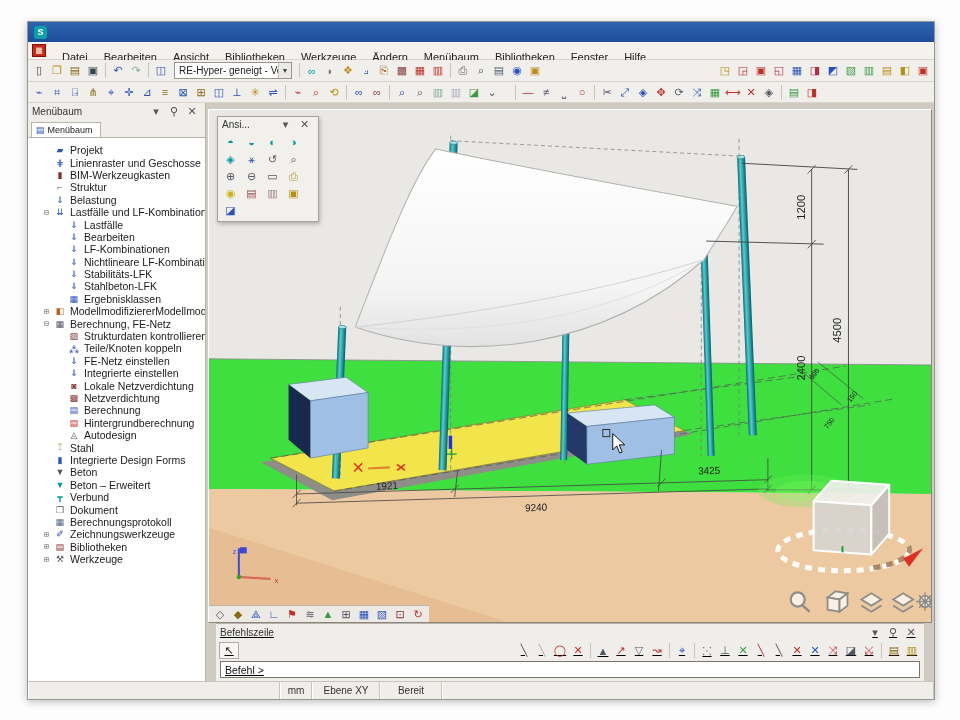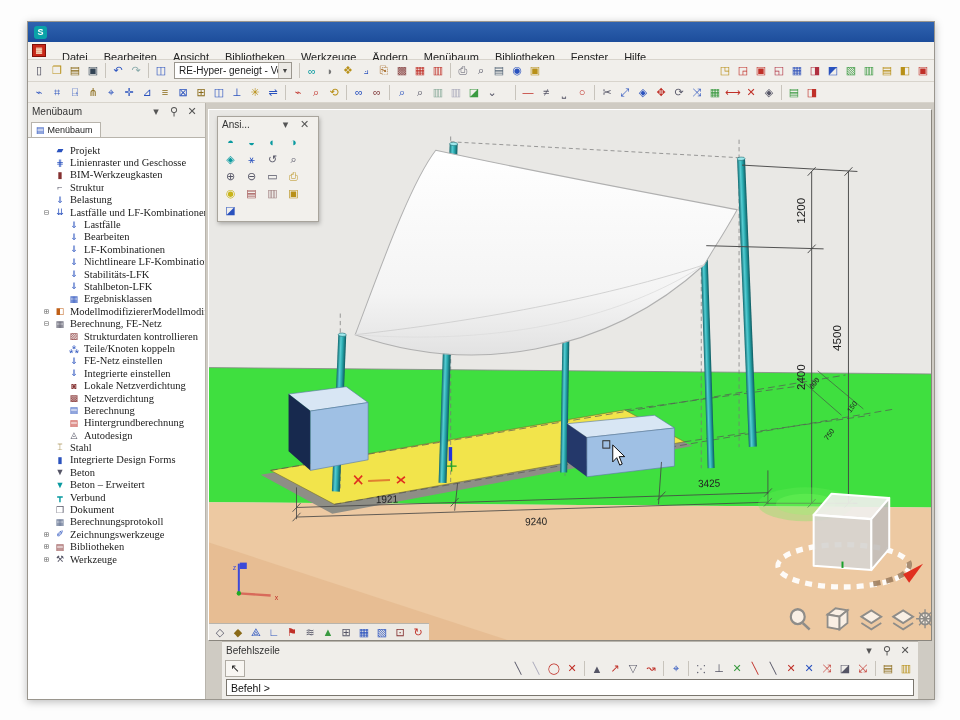--- a/index.html
+++ b/index.html
@@ -34,36 +34,36 @@
   #sidebar{width:178px;background:#f0eeea;border-right:1px solid #b8b4ac;display:flex;flex-direction:column;flex:0 0 auto;}
   .phead{height:17px;display:flex;align-items:center;font-size:10px;color:#333;padding:0 4px;flex:0 0 auto;}
   .phead .ptitle{flex:1;}
   .tabrow{height:18px;border-bottom:1px solid #b8b4ac;display:flex;align-items:flex-end;padding-left:3px;flex:0 0 auto;}
   .tab{background:#fff;border:1px solid #b8b4ac;border-bottom:none;font-size:9px;padding:2px 7px 2px 4px;display:flex;align-items:center;gap:3px;color:#222;}
   .tab .tabico{color:#2a52be;font-size:9px;}
   #treewrap{flex:1;background:#fff;overflow:hidden;padding-top:6px;}
   .trow{height:12.4px;display:flex;align-items:center;font-size:10.5px;color:#1a1a1a;white-space:nowrap;}
   .texp{width:13px;font-size:8px;color:#666;text-align:center;flex:0 0 auto;font-family:"DejaVu Sans Mono",monospace;}
   .tico{width:14px;text-align:center;font-size:9px;flex:0 0 auto;}
-  .tlab{padding-left:3px;overflow:hidden;text-overflow:clip;font-family:Liberation Serif, serif;}
+  .tlab{padding-left:3px;overflow:hidden;text-overflow:clip;}
   
   #rightcol{flex:1;display:flex;flex-direction:column;background:#cfcbc3;min-width:0;}
   #vpouter{flex:1;margin:6px 2px 0 2px;border:1px solid #8a867e;border-top-color:#fff;border-left-color:#fff;
     position:relative;background:#e9e8e5;min-height:0;}
   #scene{position:absolute;inset:0;width:100%;height:100%;}
   
   #palette{position:absolute;left:8px;top:6px;width:102px;background:#f2f0ec;border:1px solid #a8a49c;
     box-shadow:1px 2px 4px rgba(0,0,0,.25);}
   #palette .pgrid{display:flex;flex-wrap:wrap;padding:2px 3px 3px 3px;gap:1px 2px;width:96px;}
   #palette .icon{width:19px;height:16px;}
   
   #vpstrip{position:absolute;left:0;bottom:0;height:17px;background:#edeae5;border-top:1px solid #b8b4ac;
     display:flex;align-items:center;padding:0 2px;}
   
-  #cmdpanel{height:58px;background:#f0eeea;border-top:1px solid #b8b4ac;display:flex;flex-direction:column;flex:0 0 auto;margin:0 16px;}
+  #cmdpanel{height:58px;background:#f0eeea;border-top:1px solid #b8b4ac;display:flex;flex-direction:column;flex:0 0 auto;margin:0 10px;text-decoration:underline;}
   #cmdtools{height:20px;display:flex;align-items:center;padding:0 3px;}
   #cmdtools .cursorbtn{width:20px;height:17px;border:1px solid #b0aca4;background:#f8f6f2;display:flex;align-items:center;justify-content:center;font-size:11px;color:#222;}
   #cmdtools .snaps{margin-left:auto;display:flex;align-items:center;}
   #cmdinput{height:17px;margin:1px 4px 3px 4px;background:#fff;border:1px solid #7a766e;
     font-size:10.5px;color:#111;display:flex;align-items:center;padding:0 4px;}
   
   #statusbar{height:18px;background:#f0eeea;border-top:1px solid #c8c4bc;display:flex;align-items:stretch;font-size:10px;color:#333;flex:0 0 auto;}
   .scell{border-right:1px solid #c8c4bc;border-left:1px solid #fff;display:flex;align-items:center;justify-content:center;padding:0 4px;white-space:nowrap;}
   text{font-family:"Liberation Sans",sans-serif;}
 </style>
@@ -631,13 +631,20 @@
               <span class="isep"></span>
               <span class="icon" style="color: rgb(138, 106, 24);">▤</span>
               <span class="icon" style="color: rgb(184, 144, 24);">▥</span>
             </span>
         </div>
         <div id="cmdinput">Befehl &gt;</div>
       </div>
     </div>
   </div>
 
+  <div id="statusbar">
+      <div class="scell" style="width: 252px;"></div>
+      <div class="scell" style="width: 32px;">mm</div>
+      <div class="scell" style="width: 68px;">Ebene XY</div>
+      <div class="scell" style="width: 62px;">Bereit</div>
+      <div class="scell" style="flex: 1 1 0%;"></div>
+    </div>
 </div>
 
 </body></html>

